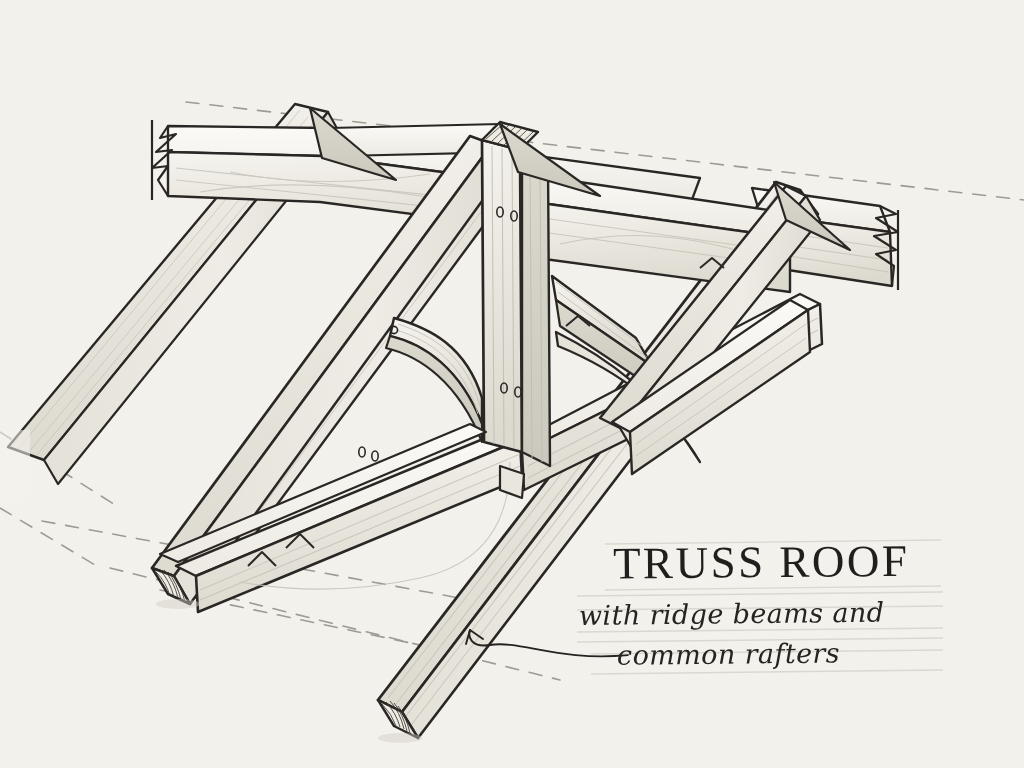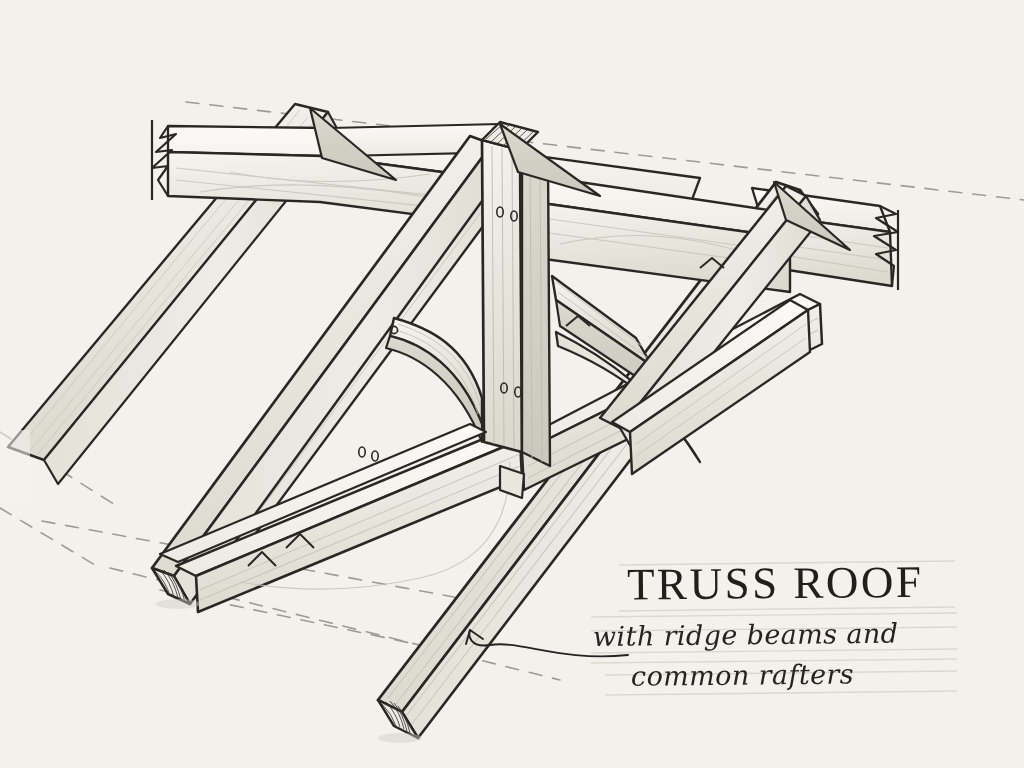--- a/index.html
+++ b/index.html
@@ -7,22 +7,22 @@
   body{
     width:1024px;height:768px;overflow:hidden;
     background:#f4f2ed;
     font-family:"Liberation Serif", serif;
   }
   #stage{position:relative;width:1024px;height:768px;background:#f4f2ed;}
   svg.layer{position:absolute;left:0;top:0;width:1024px;height:768px;}
 
   .caption-block{
     position:absolute;
-    left:575px; top:549px;
-    width:370px; height:160px;margin-left:14px;
+    left:575px; top:528px;
+    width:370px; height:160px;
   }
   .rule-lines{position:absolute;left:0;top:0;width:370px;height:160px;}
   .title-text{
     position:absolute;
     left:38px; top:8px;
     width:330px;
     font-family:"Liberation Serif", serif;
     font-size:45px;
     letter-spacing:2.5px;
     color:#211f1d;

